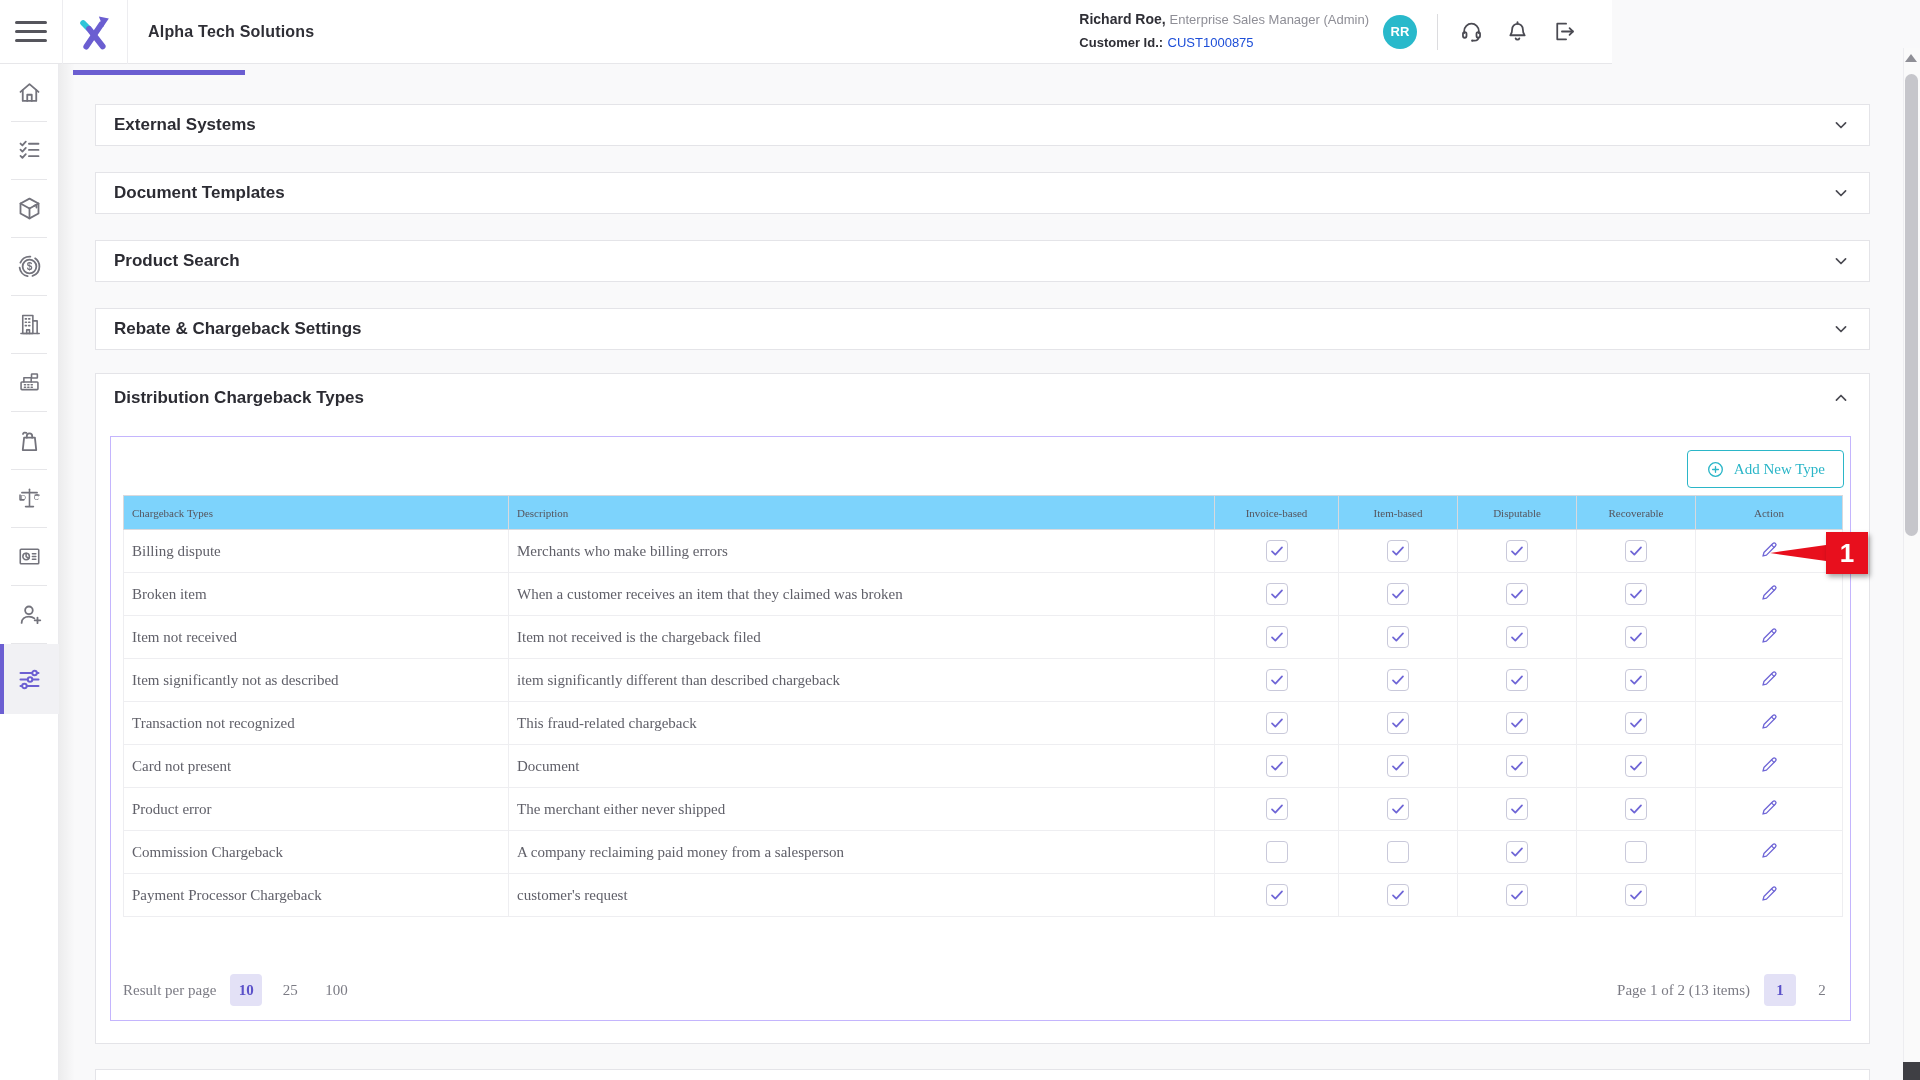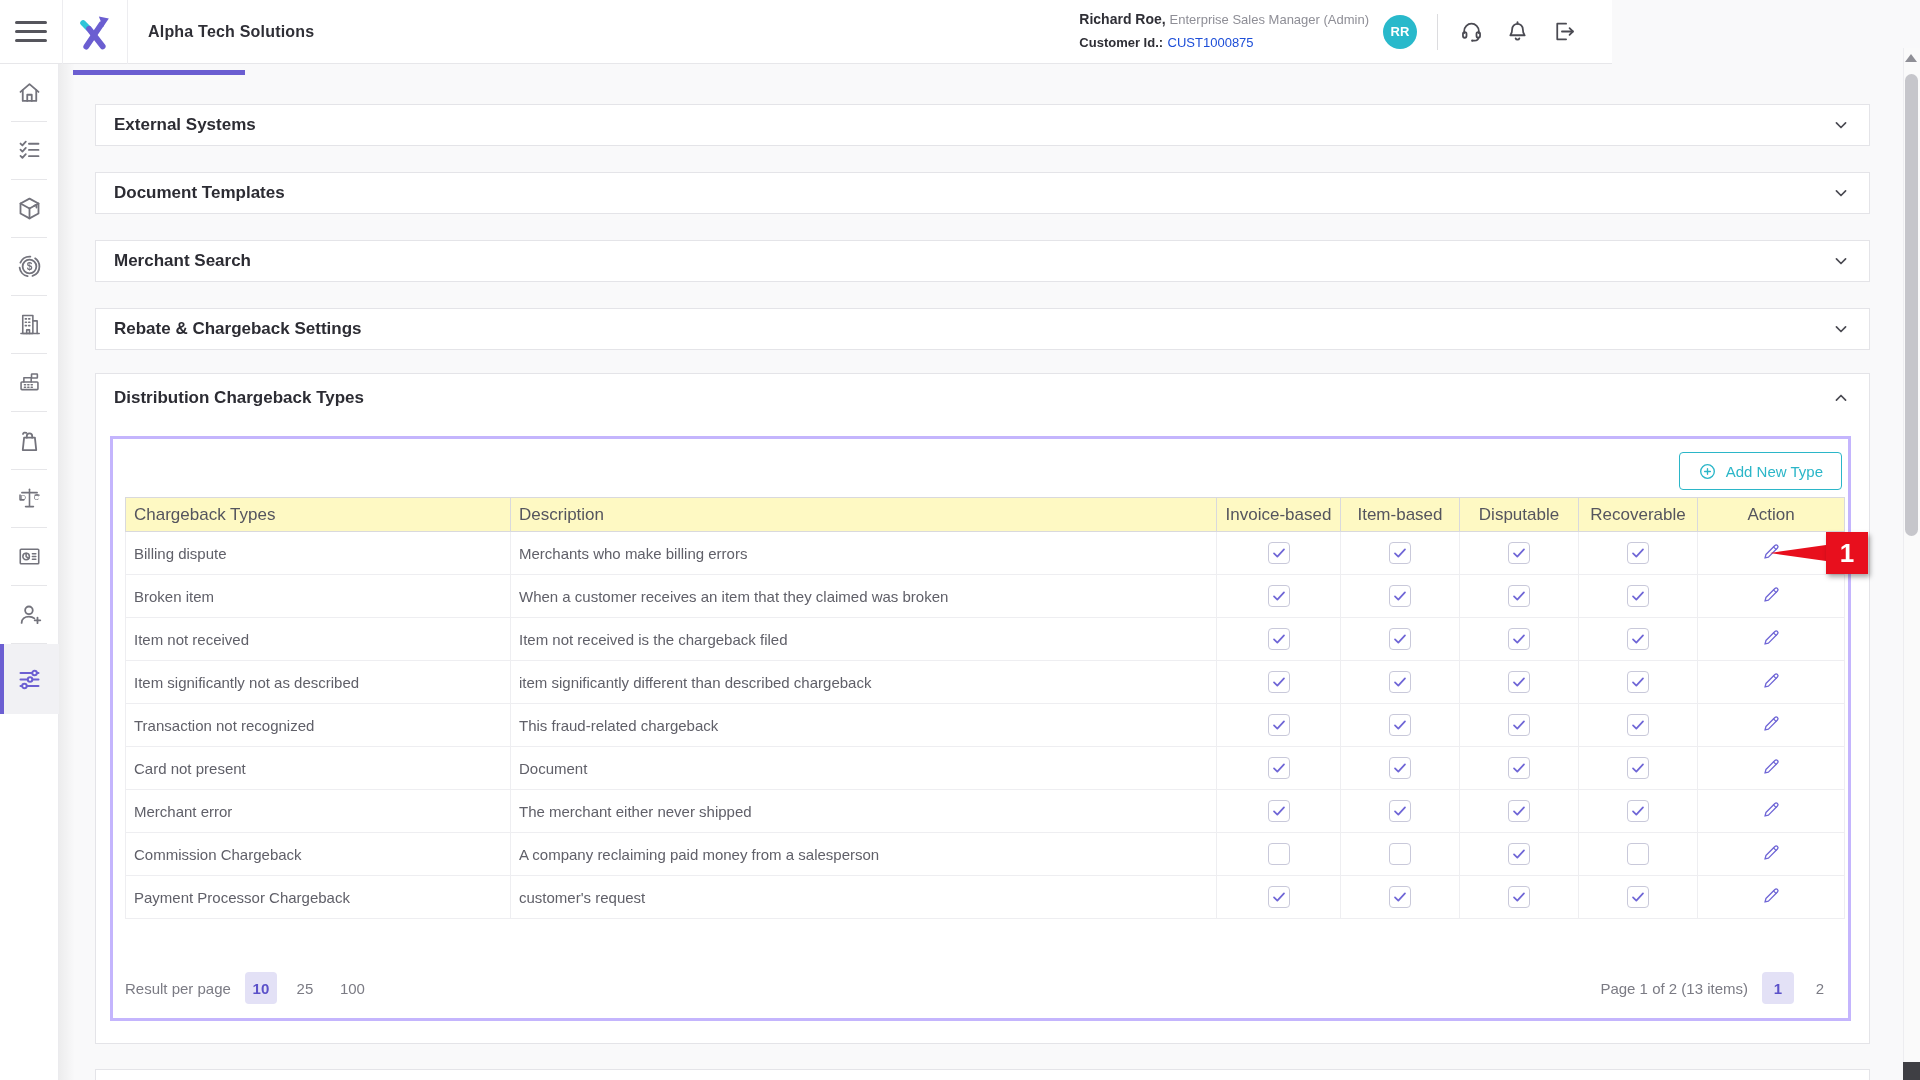--- a/index.html
+++ b/index.html
@@ -49,29 +49,29 @@
               display:flex; align-items:center; padding:0 18px; height:42px; }
   .acc-title { font-size:17px; font-weight:600; color:#2c2c33; }
   .acc-spacer { flex:1; }
   .chev { color:#4a4a52; display:flex; }
   .chev svg { width:20px; height:20px; }
 
   .dist-card { position:absolute; left:95px; top:373px; width:1775px; height:671px; background:#fff;
                border:1px solid #e4e4e8; }
   .dist-head { height:48px; display:flex; align-items:center; padding:0 18px; cursor:pointer; }
 
-  .panel { position:absolute; left:14px; top:62px; right:18px; bottom:22px; border:3px solid #c4b5fd; background:#fff; }
+  .panel { position:absolute; left:14px; top:62px; right:18px; bottom:22px; border:1px solid #c4b5fd; background:#fff;font-family:Liberation Serif, serif; }
   .add-btn { position:absolute; top:13px; right:6px; height:38px; padding:0 18px; background:#fff;
              border:1px solid #2bb6c8; border-radius:4px; color:#2bb6c8; font-size:15px; display:flex;
              align-items:center; gap:9px; cursor:pointer; font-family:inherit; }
   .add-btn svg { width:19px; height:19px; }
 
   .grid-table { position:absolute; left:12px; top:58px; width:1719px; border-collapse:collapse; table-layout:fixed; }
-  .grid-table th { height:34px; border:1px solid #d9d9dd; font-weight:400; font-size:17px; color:#55555e;
-                   text-align:left; padding:0 8px; background:#fef9c3; }
+  .grid-table th { height:34px; border:1px solid #d9d9dd; font-weight:400; font-size:11px; color:#55555e;
+                   text-align:left; padding:0 8px; background:#7dd3fc; }
   .grid-table th.c-center { text-align:center; }
   .grid-table td { height:43px; border:1px solid #eeeef1; font-size:15px; color:#606069; padding:0 8px; background:#fff; }
   .grid-table td.c-center { text-align:center; }
 
   .cbx { display:inline-flex; width:22px; height:22px; border:1.5px solid #c9c9da; border-radius:4px;
          align-items:center; justify-content:center; background:#fff; cursor:pointer; vertical-align:middle; }
   .cbx svg { width:16px; height:16px; color:#6f66d6; }
   .pencil { border:none; background:none; color:#6f66d6; cursor:pointer; }
   .pencil svg { width:21px; height:21px; }
 
@@ -301,21 +301,21 @@
     <section class="acc-card" style="top: 172px;">
       <span class="acc-title">Document Templates</span>
       <span class="acc-spacer"></span>
       <span class="chev">
         <svg viewBox="0 0 24 24" fill="none" stroke="currentColor" stroke-width="2" stroke-linecap="round" stroke-linejoin="round">
           <path d="M6.5 9.5 L12 15 L17.5 9.5"></path>
         </svg>
       </span>
     </section>
     <section class="acc-card" style="top: 240px;">
-      <span class="acc-title">Merchant Search</span>
+      <span class="acc-title">Product Search</span>
       <span class="acc-spacer"></span>
       <span class="chev">
         <svg viewBox="0 0 24 24" fill="none" stroke="currentColor" stroke-width="2" stroke-linecap="round" stroke-linejoin="round">
           <path d="M6.5 9.5 L12 15 L17.5 9.5"></path>
         </svg>
       </span>
     </section>
     <section class="acc-card" style="top: 308px;">
       <span class="acc-title">Rebate &amp; Chargeback Settings</span>
       <span class="acc-spacer"></span>
@@ -531,21 +531,21 @@
                 <svg viewBox="0 0 24 24" fill="none" stroke="currentColor" stroke-width="2.6" stroke-linecap="round" stroke-linejoin="round">
                   <path d="M4.5 12.5 L9.5 17.5 L19.5 6.5"></path>
                 </svg>
               </span></td>
             <td class="c-center"><button class="pencil"><span><svg viewBox="0 0 24 24" fill="none" stroke="currentColor" stroke-width="1.5" stroke-linecap="round" stroke-linejoin="round">
                     <path d="M4.6 19.4 l1-3.9 L15.9 5.1 a2.05 2.05 0 0 1 2.9 2.9 L8.5 18.4 l-3.9 1 Z"></path>
                     <path d="M14.3 6.7 l2.9 2.9"></path>
                   </svg></span></button></td>
           </tr>
           <tr>
-            <td>Merchant error</td>
+            <td>Product error</td>
             <td>The merchant either never shipped</td>
             <td class="c-center"><span class="cbx">
                 <svg viewBox="0 0 24 24" fill="none" stroke="currentColor" stroke-width="2.6" stroke-linecap="round" stroke-linejoin="round">
                   <path d="M4.5 12.5 L9.5 17.5 L19.5 6.5"></path>
                 </svg>
               </span></td>
             <td class="c-center"><span class="cbx">
                 <svg viewBox="0 0 24 24" fill="none" stroke="currentColor" stroke-width="2.6" stroke-linecap="round" stroke-linejoin="round">
                   <path d="M4.5 12.5 L9.5 17.5 L19.5 6.5"></path>
                 </svg>

